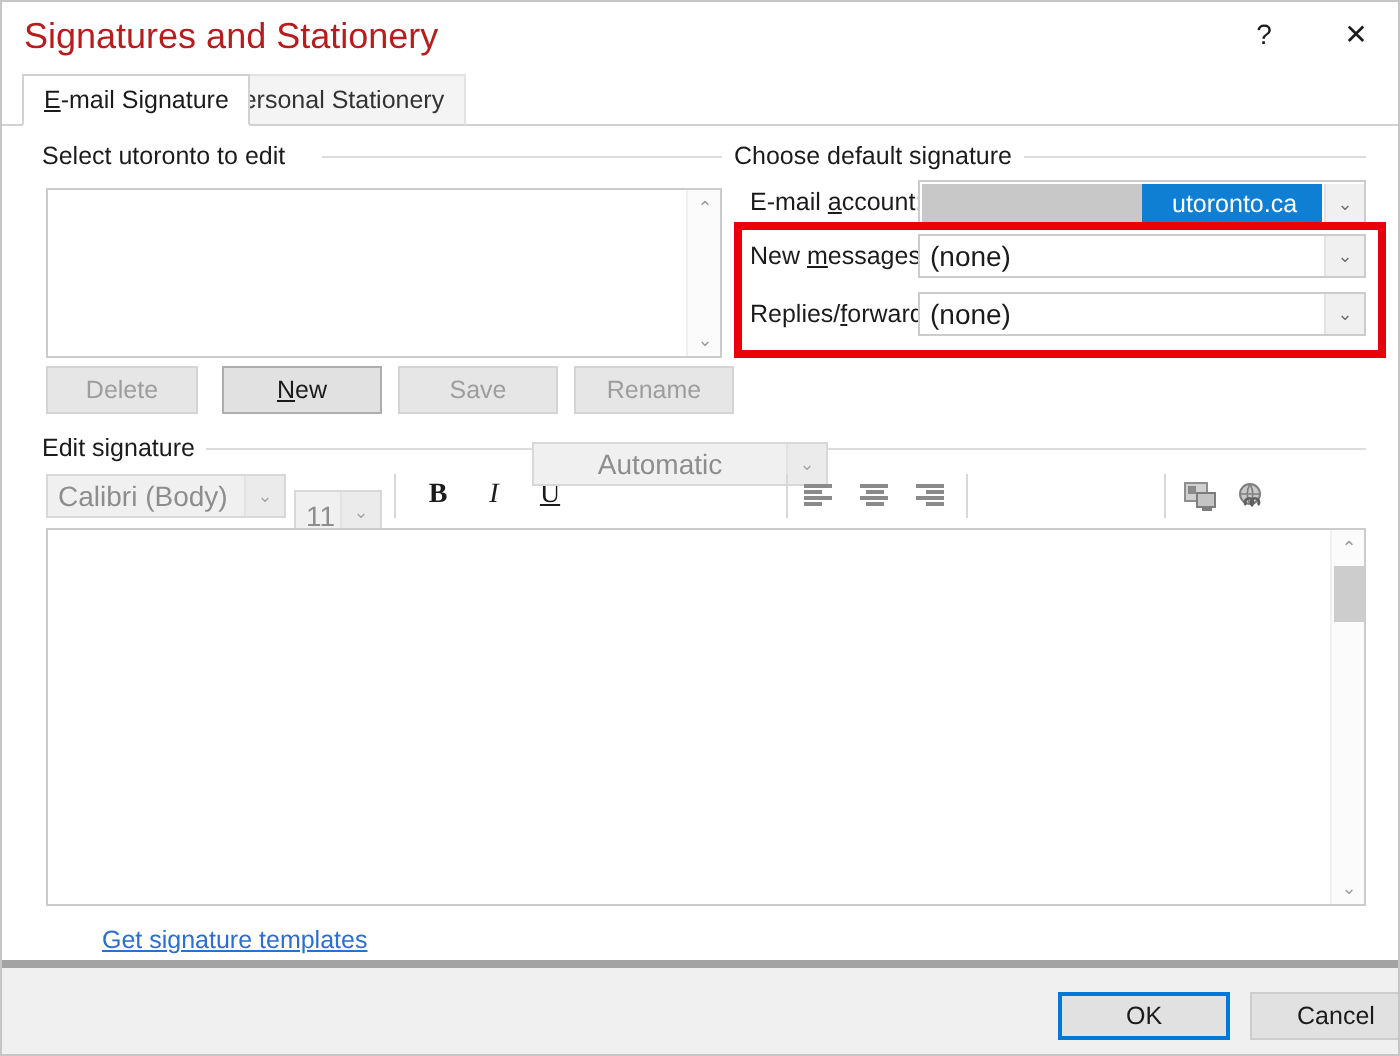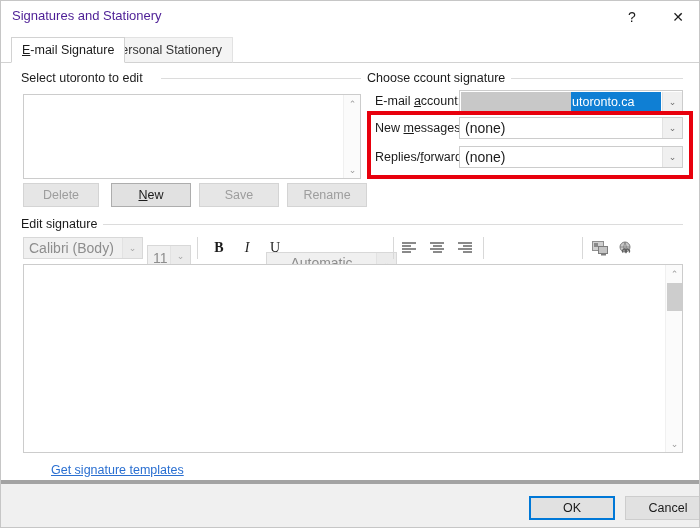--- a/index.html
+++ b/index.html
@@ -25,22 +25,22 @@
   .titlebar {
     position: absolute;
     left: 0; top: 0;
     width: 700px; height: 31px;
     background: #ffffff;
     box-sizing: border-box;
   }
   .title-text {
     position: absolute;
     left: 11px; top: 7px;
-    font-size: 13px;
-    color: #4c1d95;
+    font-size: 18px;
+    color: #b91c1c;
     white-space: nowrap;
   }
   .caption-btn {
     position: absolute;
     top: 0;
     width: 46px; height: 31px;
     display: flex;
     align-items: center;
     justify-content: center;
     color: #1b1b1b;
@@ -205,21 +205,21 @@
   }
   .acct-sel {
     position: absolute;
     left: 111px; top: 1px;
     right: 21px; height: 20px;
     background: #0f7fd4;
     color: #ffffff;
     font-size: 12.5px;
     display: flex;
     align-items: center;
-    padding-left: 1px;
+    padding-left: 15px;
     overflow: hidden;
     white-space: nowrap;
     box-sizing: border-box;
   }
 
   
   .redbox {
     position: absolute;
     border: 4px solid #e8000d;
     box-sizing: border-box;
@@ -393,21 +393,21 @@
   </div>
 
   <div class="btn disabled" style="left:22px; top:182px; width:76px;">Delete</div>
   <div class="btn enabled" style="left:110px; top:182px; width:80px;">
       <span class="ul">N</span>
       <span>ew</span>
     </div>
   <div class="btn disabled" style="left:198px; top:182px; width:80px;">Save</div>
   <div class="btn disabled" style="left:286px; top:182px; width:80px;">Rename</div>
 
-  <div class="group-label" style="left:366px; top:70px;">Choose ccount signature</div>
+  <div class="group-label" style="left:366px; top:70px;">Choose default signature</div>
   <div class="group-rule" style="left:500px; top:77px; width:182px;"></div>
 
   <div class="lbl" style="left:374px; top:93px;">E-mail <span class="ul">a</span>ccount:</div>
   <div class="combo" style="left:458px; top:89px; width:224px;">
     <div class="acct-redact"></div>
     <div class="acct-sel">utoronto.ca</div>
     <div class="arrow" style="position:absolute; right:0; top:0; height:20px; margin-top:1px;">⌄</div>
   </div>
 
   <div class="lbl" style="left:374px; top:120px;">New <span class="ul">m</span>essages:</div>
@@ -441,21 +441,21 @@
   <div class="tb-btn" style="left:206px; top:236px; width:24px;">
       <span class="bold-g">B</span>
     </div>
   <div class="tb-btn" style="left:234px; top:236px; width:24px;">
       <span class="ital-g">I</span>
     </div>
   <div class="tb-btn" style="left:262px; top:236px; width:24px;">
       <span class="undl-g">U</span>
     </div>
 
-  <div class="combo disabled" style="left:265px; top:251px; width:131px; left:265px;">
+  <div class="combo disabled" style="left:265px; top:220px; width:148px; left:265px;">
     <div class="txt" style="text-align:center; padding-left:0;">Automatic</div>
     <div class="arrow">⌄</div>
   </div>
 
   <div class="tb-sep" style="left:392px; top:236px; height:22px;"></div>
 
   <div class="tb-btn" style="left:396px; top:236px; width:24px;">
     <span class="align-icon left">
         <i></i>
         <i></i>

